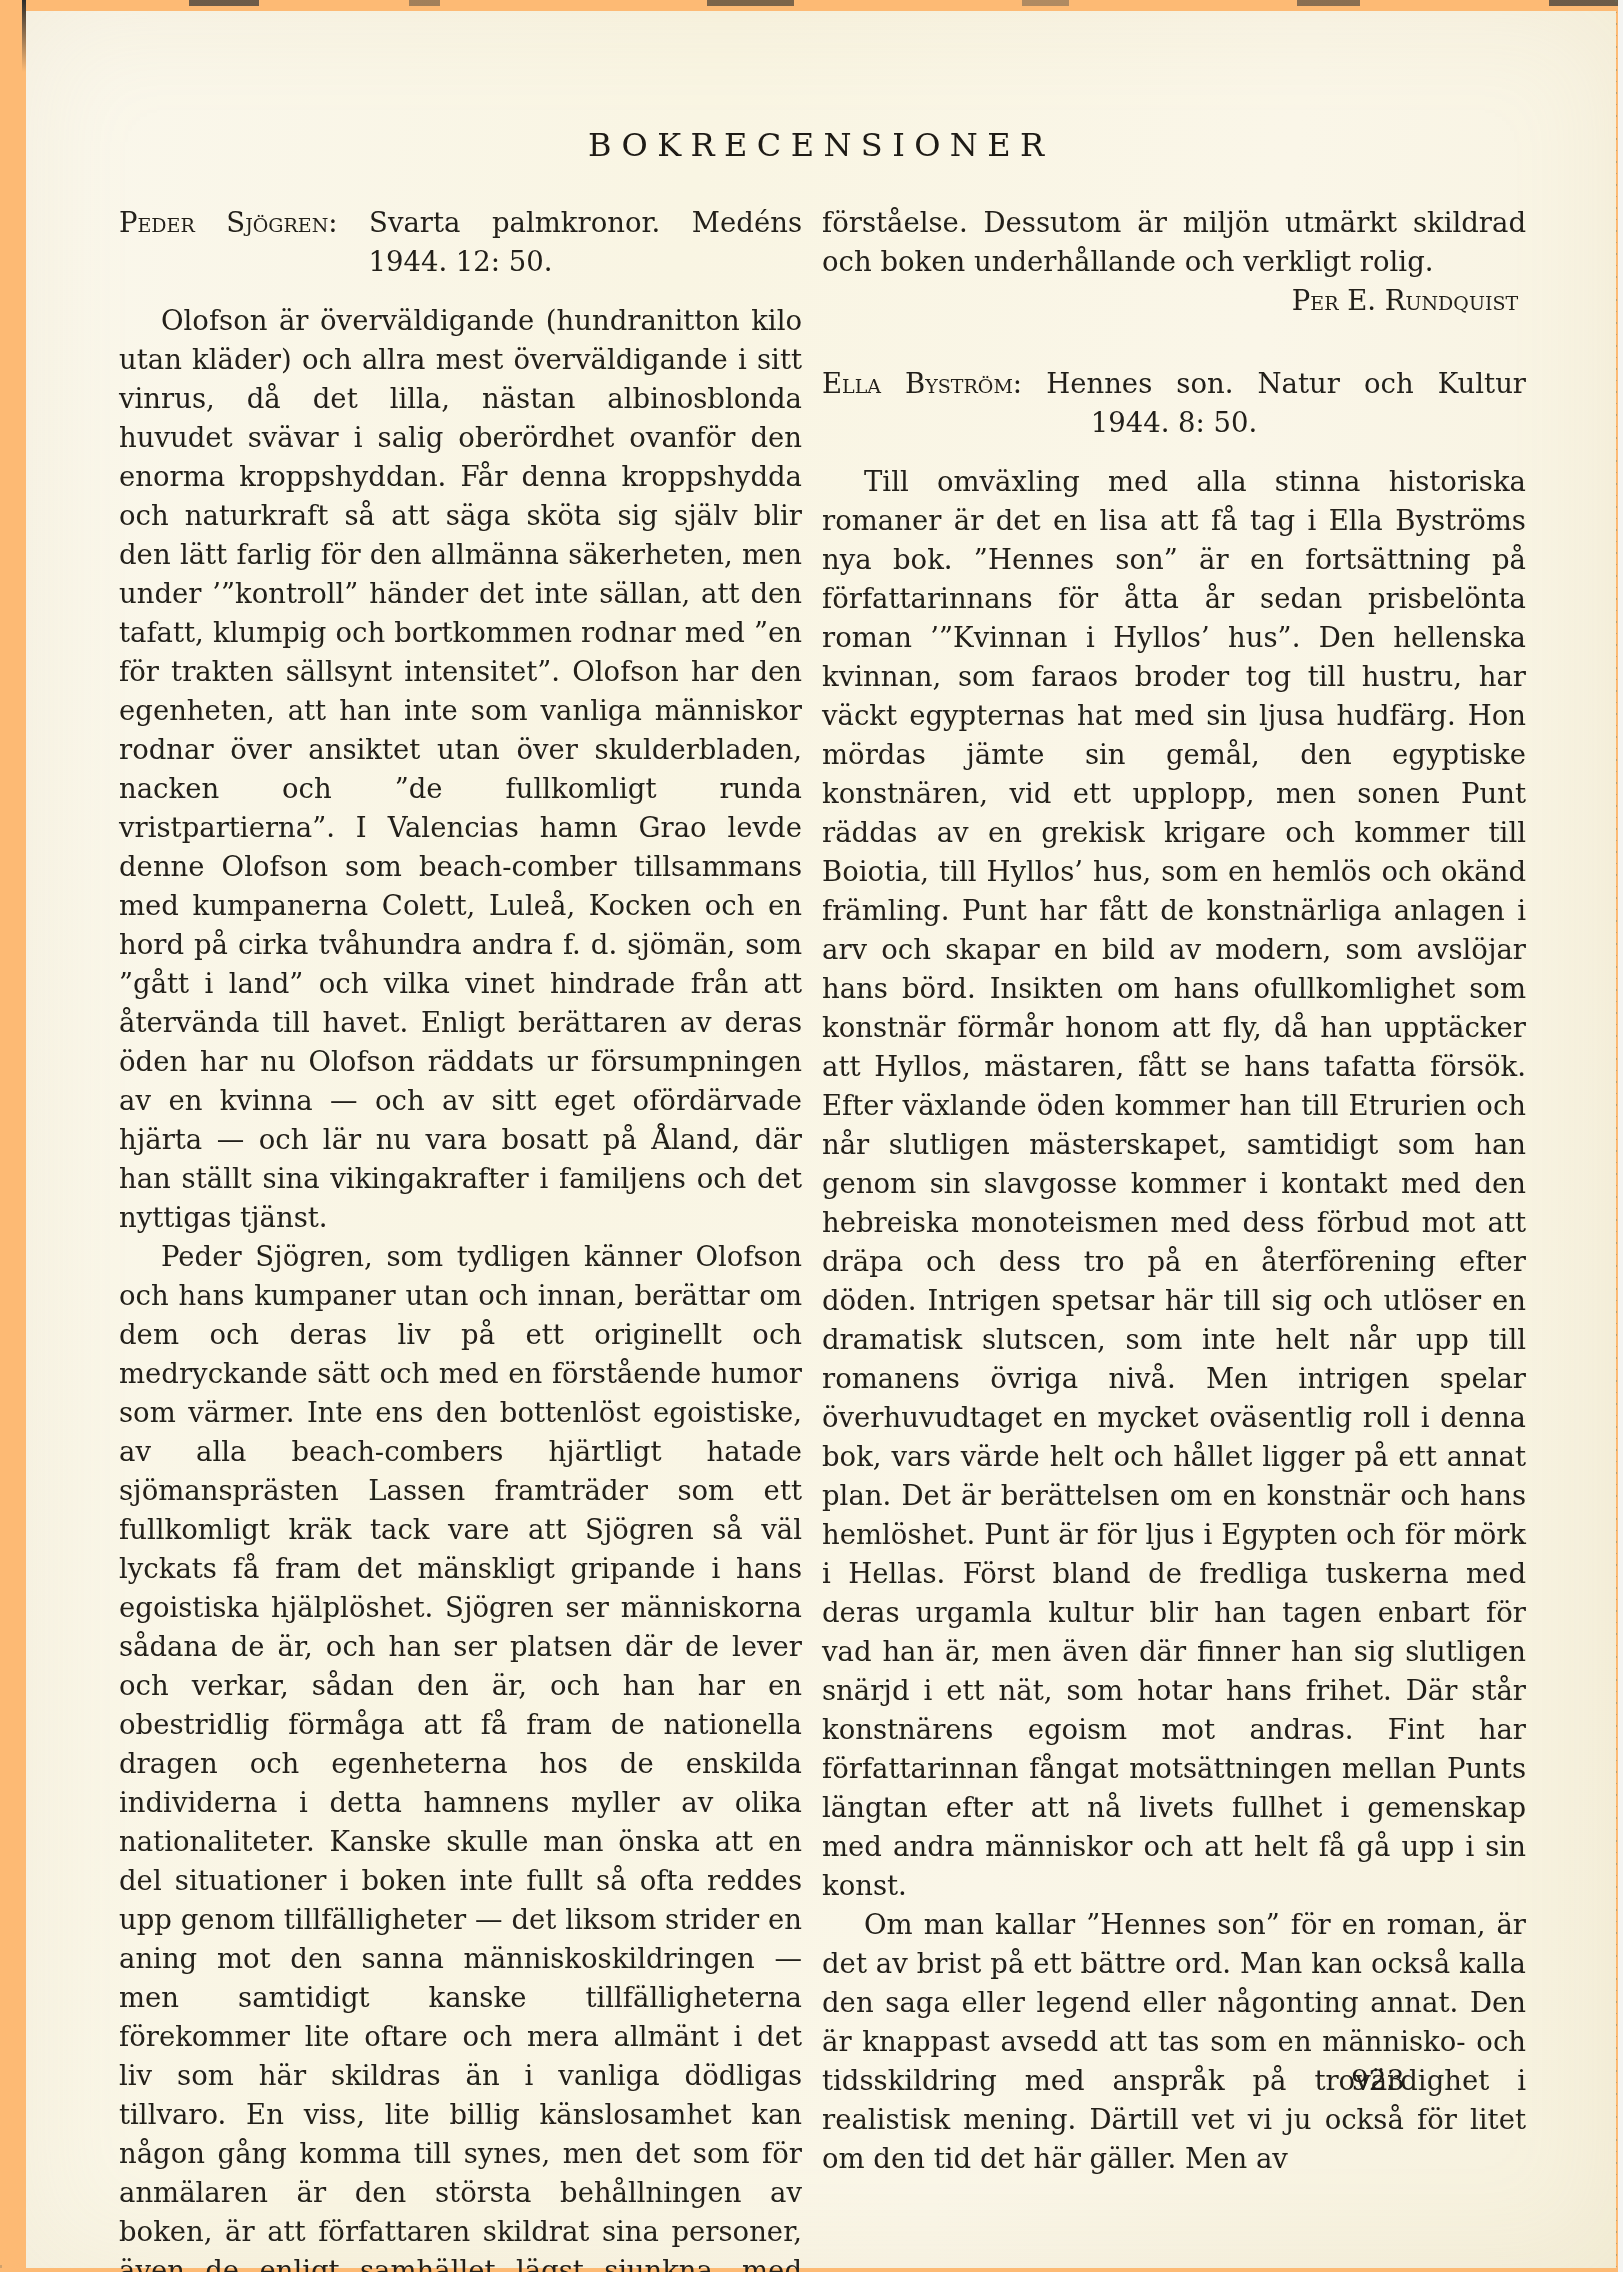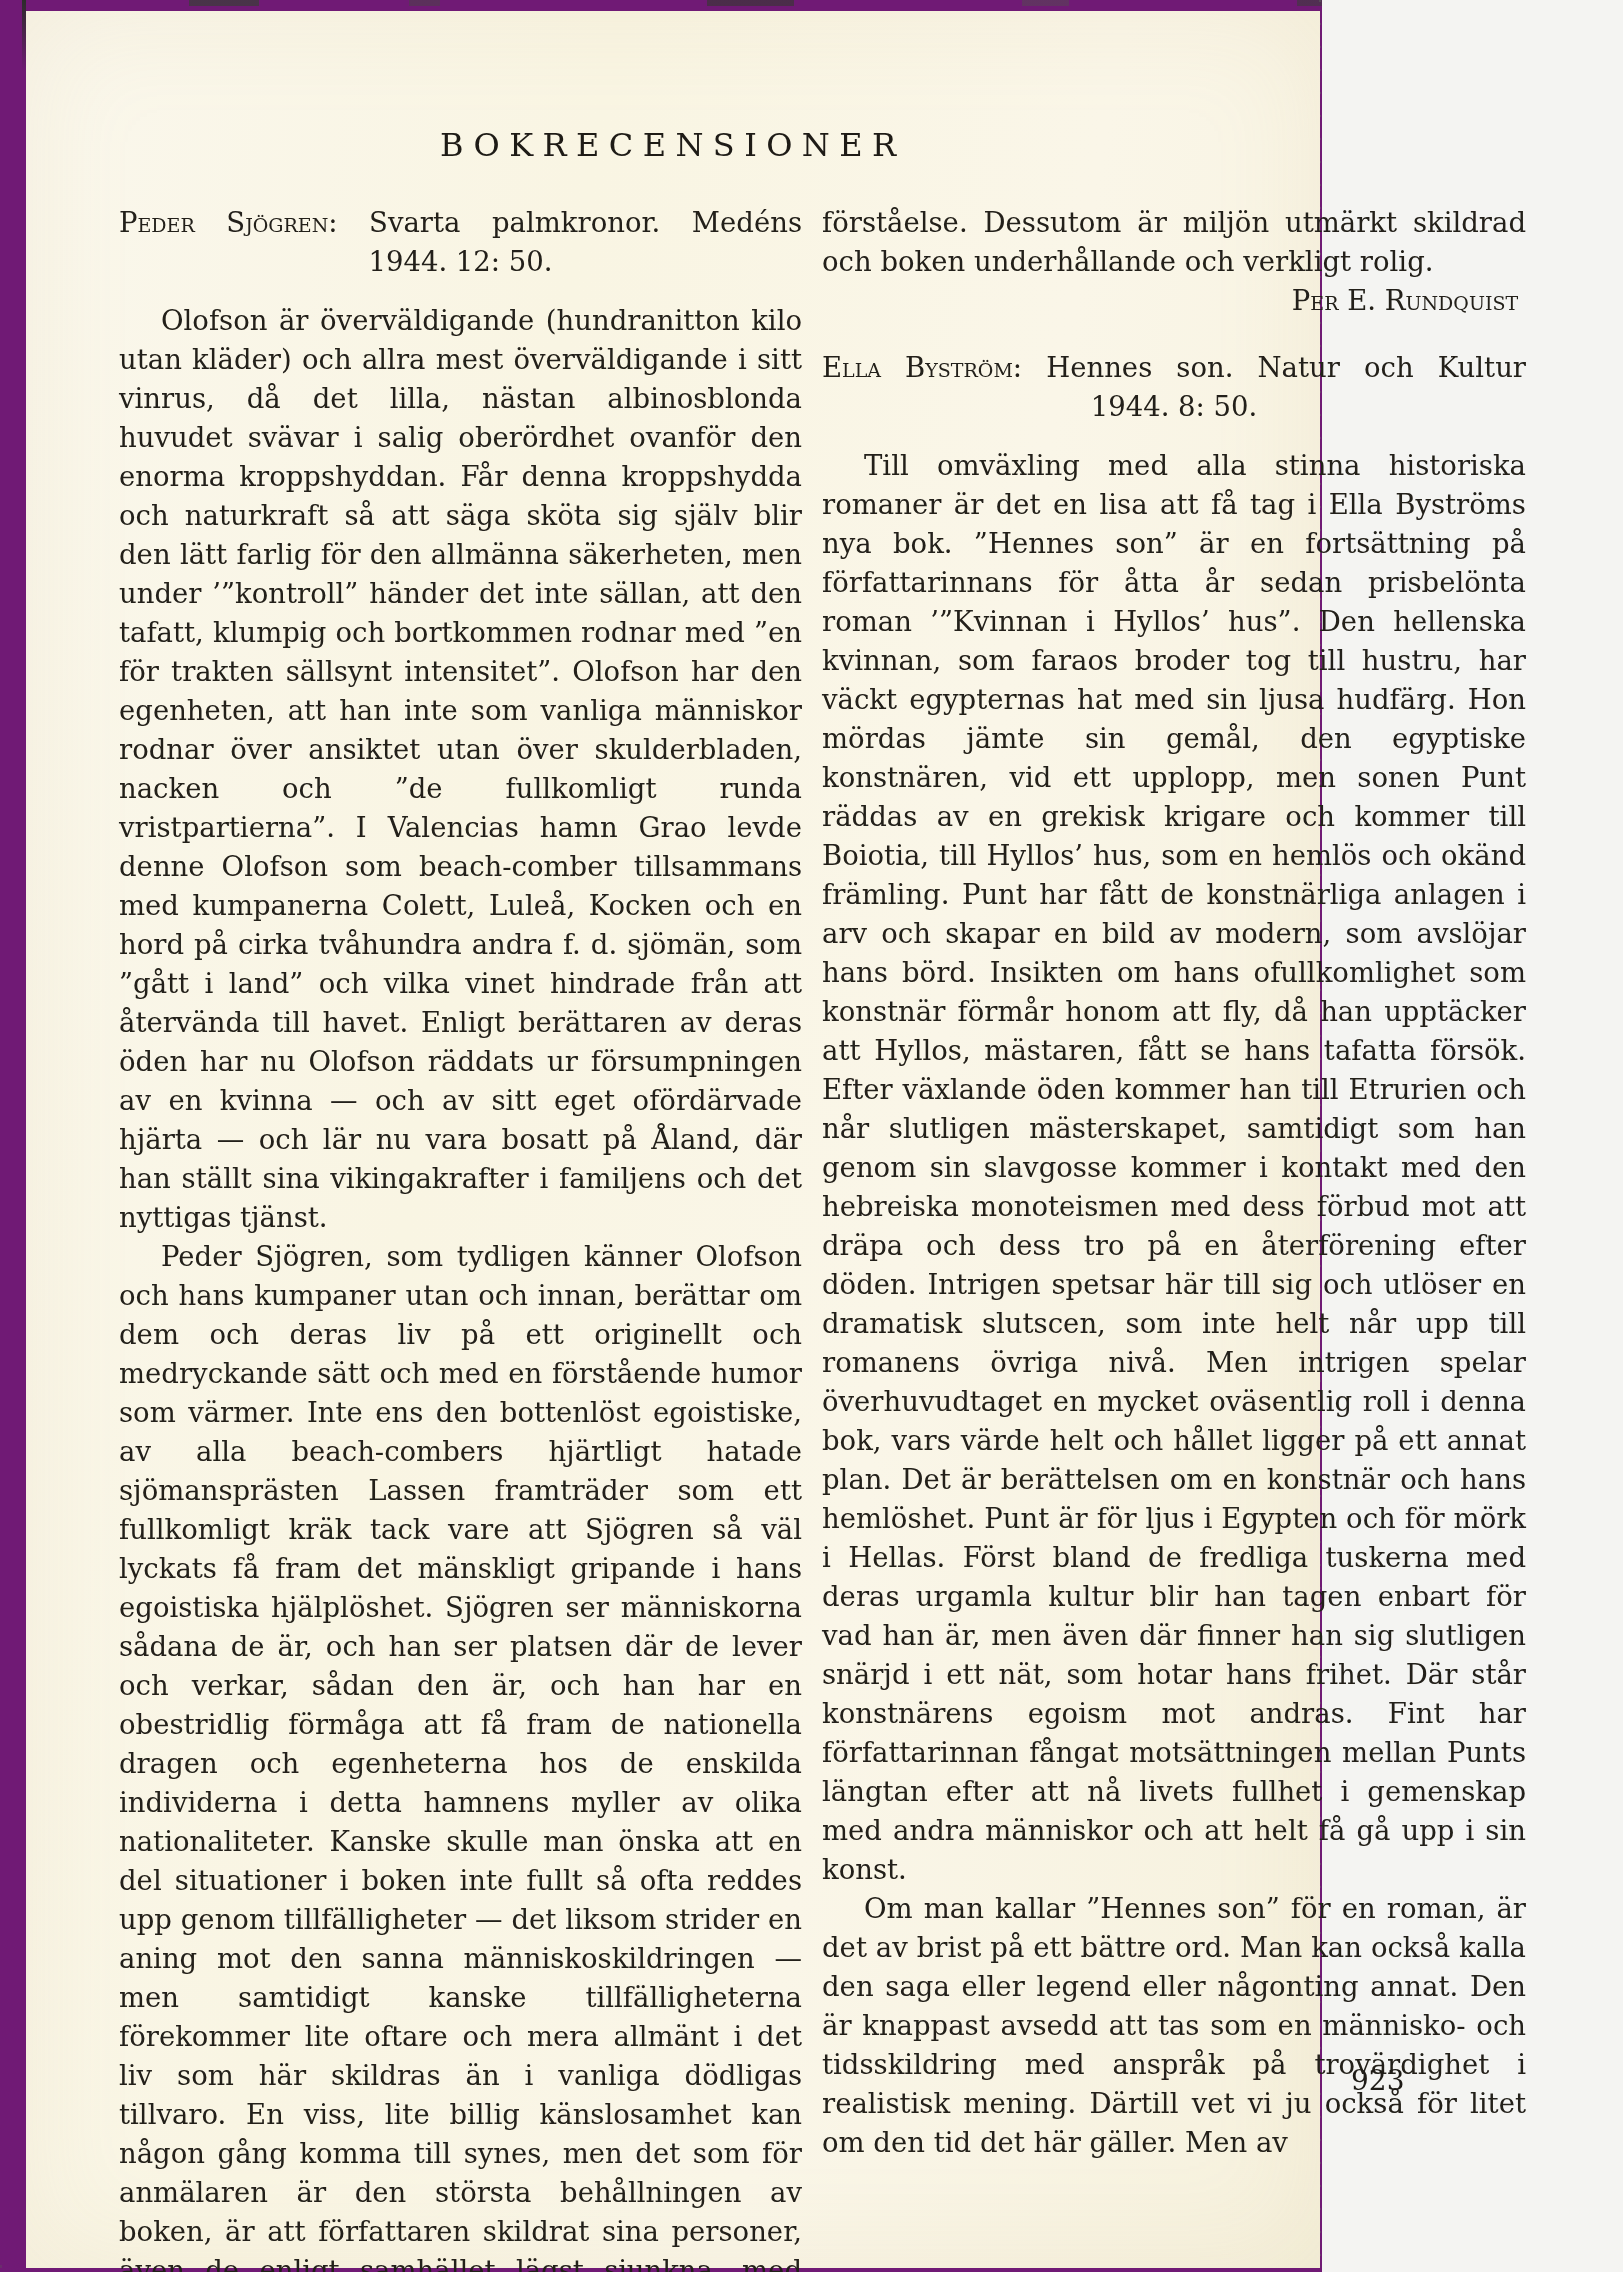--- a/index.html
+++ b/index.html
@@ -6,23 +6,23 @@
     margin: 0;
     padding: 0;
     background: #f4f4f2;
     width: 1623px;
     height: 2273px;
     overflow: hidden;
     font-family: "DejaVu Serif", serif;
   }
   .scan {
     position: relative;
-    width: 1322px;
+    width: 1618px;
     height: 2273px;
-    background: #701a75;
+    background: #fdba74;
   }
   
   .edge-top {
     position: absolute; top: 0; left: 0; width: 100%; height: 5.5px;
     background: repeating-linear-gradient(90deg,
       transparent 0 189px, rgba(60,60,58,.75) 189px 259px,
       transparent 259px 409px, rgba(70,70,65,.5) 409px 440px,
       transparent 440px 707px, rgba(55,55,50,.65) 707px 794px,
       transparent 794px 1022px, rgba(80,80,75,.45) 1022px 1069px,
       transparent 1069px 1297px, rgba(60,60,58,.6) 1297px 1360px);
@@ -78,21 +78,21 @@
   .rh-line2 { text-align: center; }
   .sc { font-variant: small-caps; font-variant-caps: small-caps; }
   .it { }
   p.body { margin: 0; }
   p.indent { text-indent: 42px; }
   .signature {
     margin: 0;
     text-align: right;
     padding-right: 7.9px;
   }
-  .gap-before-review { margin-top: 28px; }
+  .gap-before-review { margin-top: 44px; }
   .page-number {
     position: absolute;
     left: 1325px;
     top: 2053px;
     font-size: 28px;
     color: #1e1b16;
   }
 </style>
 </head>
 <body>

